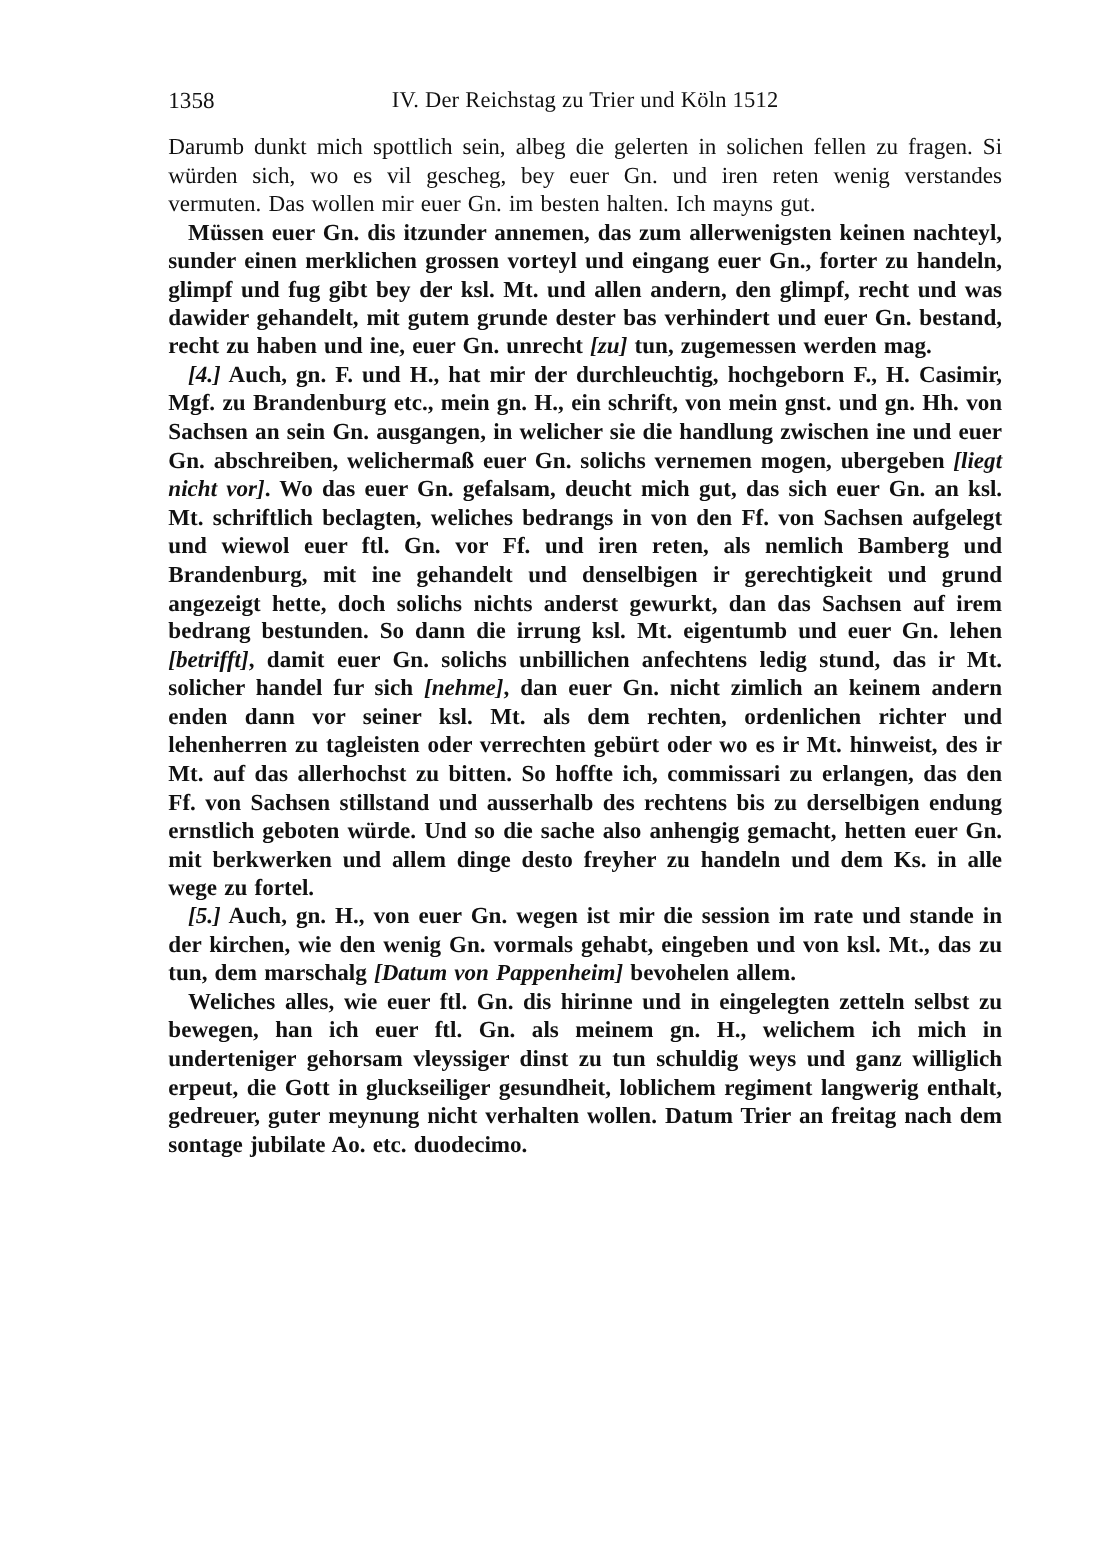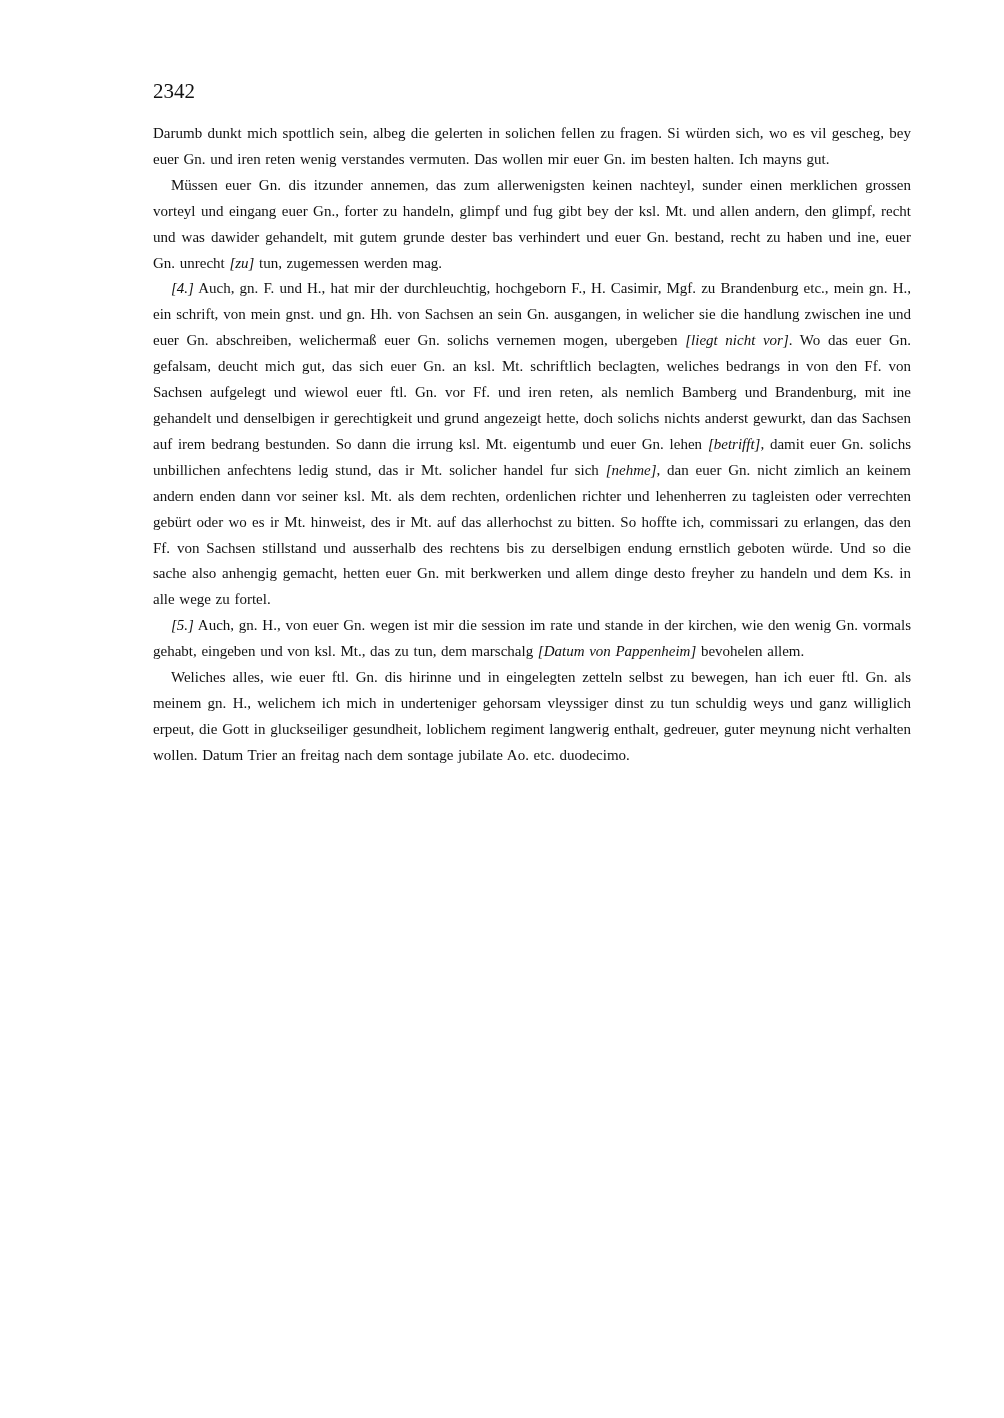--- a/index.html
+++ b/index.html
@@ -34,44 +34,46 @@
     font-size: 21px;
   }
   .running-title {
     letter-spacing: 0.2px;
   }
   .body-text {
     position: absolute;
     left: 153px;
     top: 121px;
     width: 758px;
-    font-size: 15px;
+    font-size: 21px;
     line-height: 25.9px;
     text-align: justify;
     text-justify: inter-word;
     hyphens: none;
     word-spacing: 0.06em;
   }
   .body-text p {
     margin: 0;
     padding: 0;
   }
   .body-text p.indent {
     text-indent: 18px;
+    font-weight: bold;
   }
   .italic {
     font-style: italic;
   }
 </style>
 </head>
 <body>
 
 <div class="page">
   <header class="running-header">
-    <span class="page-number">2342</span>
+    <span class="page-number">1358</span>
+    <span class="running-title">IV. Der Reichstag zu Trier und Köln 1512</span>
   </header>
 
   <main class="body-text">
       <p class=""><span>Darumb dunkt mich spottlich sein, albeg die gelerten in solichen fellen zu fragen. Si würden sich, wo es vil gescheg, bey euer Gn. und iren reten wenig verstandes vermuten. Das wollen mir euer Gn. im besten halten. Ich mayns gut.</span></p>
       <p class="indent"><span>Müssen euer Gn. dis itzunder annemen, das zum allerwenigsten keinen nachteyl, sunder einen merklichen grossen vorteyl und eingang euer Gn., forter zu handeln, glimpf und fug gibt bey der ksl. Mt. und allen andern, den glimpf, recht und was dawider gehandelt, mit gutem grunde dester bas verhindert und euer Gn. bestand, recht zu haben und ine, euer Gn. unrecht </span><span class="italic">[zu]</span><span> tun, zugemessen werden mag.</span></p>
       <p class="indent"><span class="italic">[4.]</span><span> Auch, gn. F. und H., hat mir der durchleuchtig, hochgeborn F., H. Casimir, Mgf. zu Brandenburg etc., mein gn. H., ein schrift, von mein gnst. und gn. Hh. von Sachsen an sein Gn. ausgangen, in welicher sie die handlung zwischen ine und euer Gn. abschreiben, welichermaß euer Gn. solichs vernemen mogen, ubergeben </span><span class="italic">[liegt nicht vor]</span><span>. Wo das euer Gn. gefalsam, deucht mich gut, das sich euer Gn. an ksl. Mt. schriftlich beclagten, weliches bedrangs in von den Ff. von Sachsen aufgelegt und wiewol euer ftl. Gn. vor Ff. und iren reten, als nemlich Bamberg und Brandenburg, mit ine gehandelt und denselbigen ir gerechtigkeit und grund angezeigt hette, doch solichs nichts anderst gewurkt, dan das Sachsen auf irem bedrang bestunden. So dann die irrung ksl. Mt. eigentumb und euer Gn. lehen </span><span class="italic">[betrifft]</span><span>, damit euer Gn. solichs unbillichen anfechtens ledig stund, das ir Mt. solicher handel fur sich </span><span class="italic">[nehme]</span><span>, dan euer Gn. nicht zimlich an keinem andern enden dann vor seiner ksl. Mt. als dem rechten, ordenlichen richter und lehenherren zu tagleisten oder verrechten gebürt oder wo es ir Mt. hinweist, des ir Mt. auf das allerhochst zu bitten. So hoffte ich, commissari zu erlangen, das den Ff. von Sachsen stillstand und ausserhalb des rechtens bis zu derselbigen endung ernstlich geboten würde. Und so die sache also anhengig gemacht, hetten euer Gn. mit berkwerken und allem dinge desto freyher zu handeln und dem Ks. in alle wege zu fortel.</span></p>
       <p class="indent"><span class="italic">[5.]</span><span> Auch, gn. H., von euer Gn. wegen ist mir die session im rate und stande in der kirchen, wie den wenig Gn. vormals gehabt, eingeben und von ksl. Mt., das zu tun, dem marschalg </span><span class="italic">[Datum von Pappenheim]</span><span> bevohelen allem.</span></p>
       <p class="indent"><span>Weliches alles, wie euer ftl. Gn. dis hirinne und in eingelegten zetteln selbst zu bewegen, han ich euer ftl. Gn. als meinem gn. H., welichem ich mich in underteniger gehorsam vleyssiger dinst zu tun schuldig weys und ganz williglich erpeut, die Gott in gluckseiliger gesundheit, loblichem regiment langwerig enthalt, gedreuer, guter meynung nicht verhalten wollen. Datum Trier an freitag nach dem sontage jubilate Ao. etc. duodecimo.</span></p>
     </main>
 </div>

